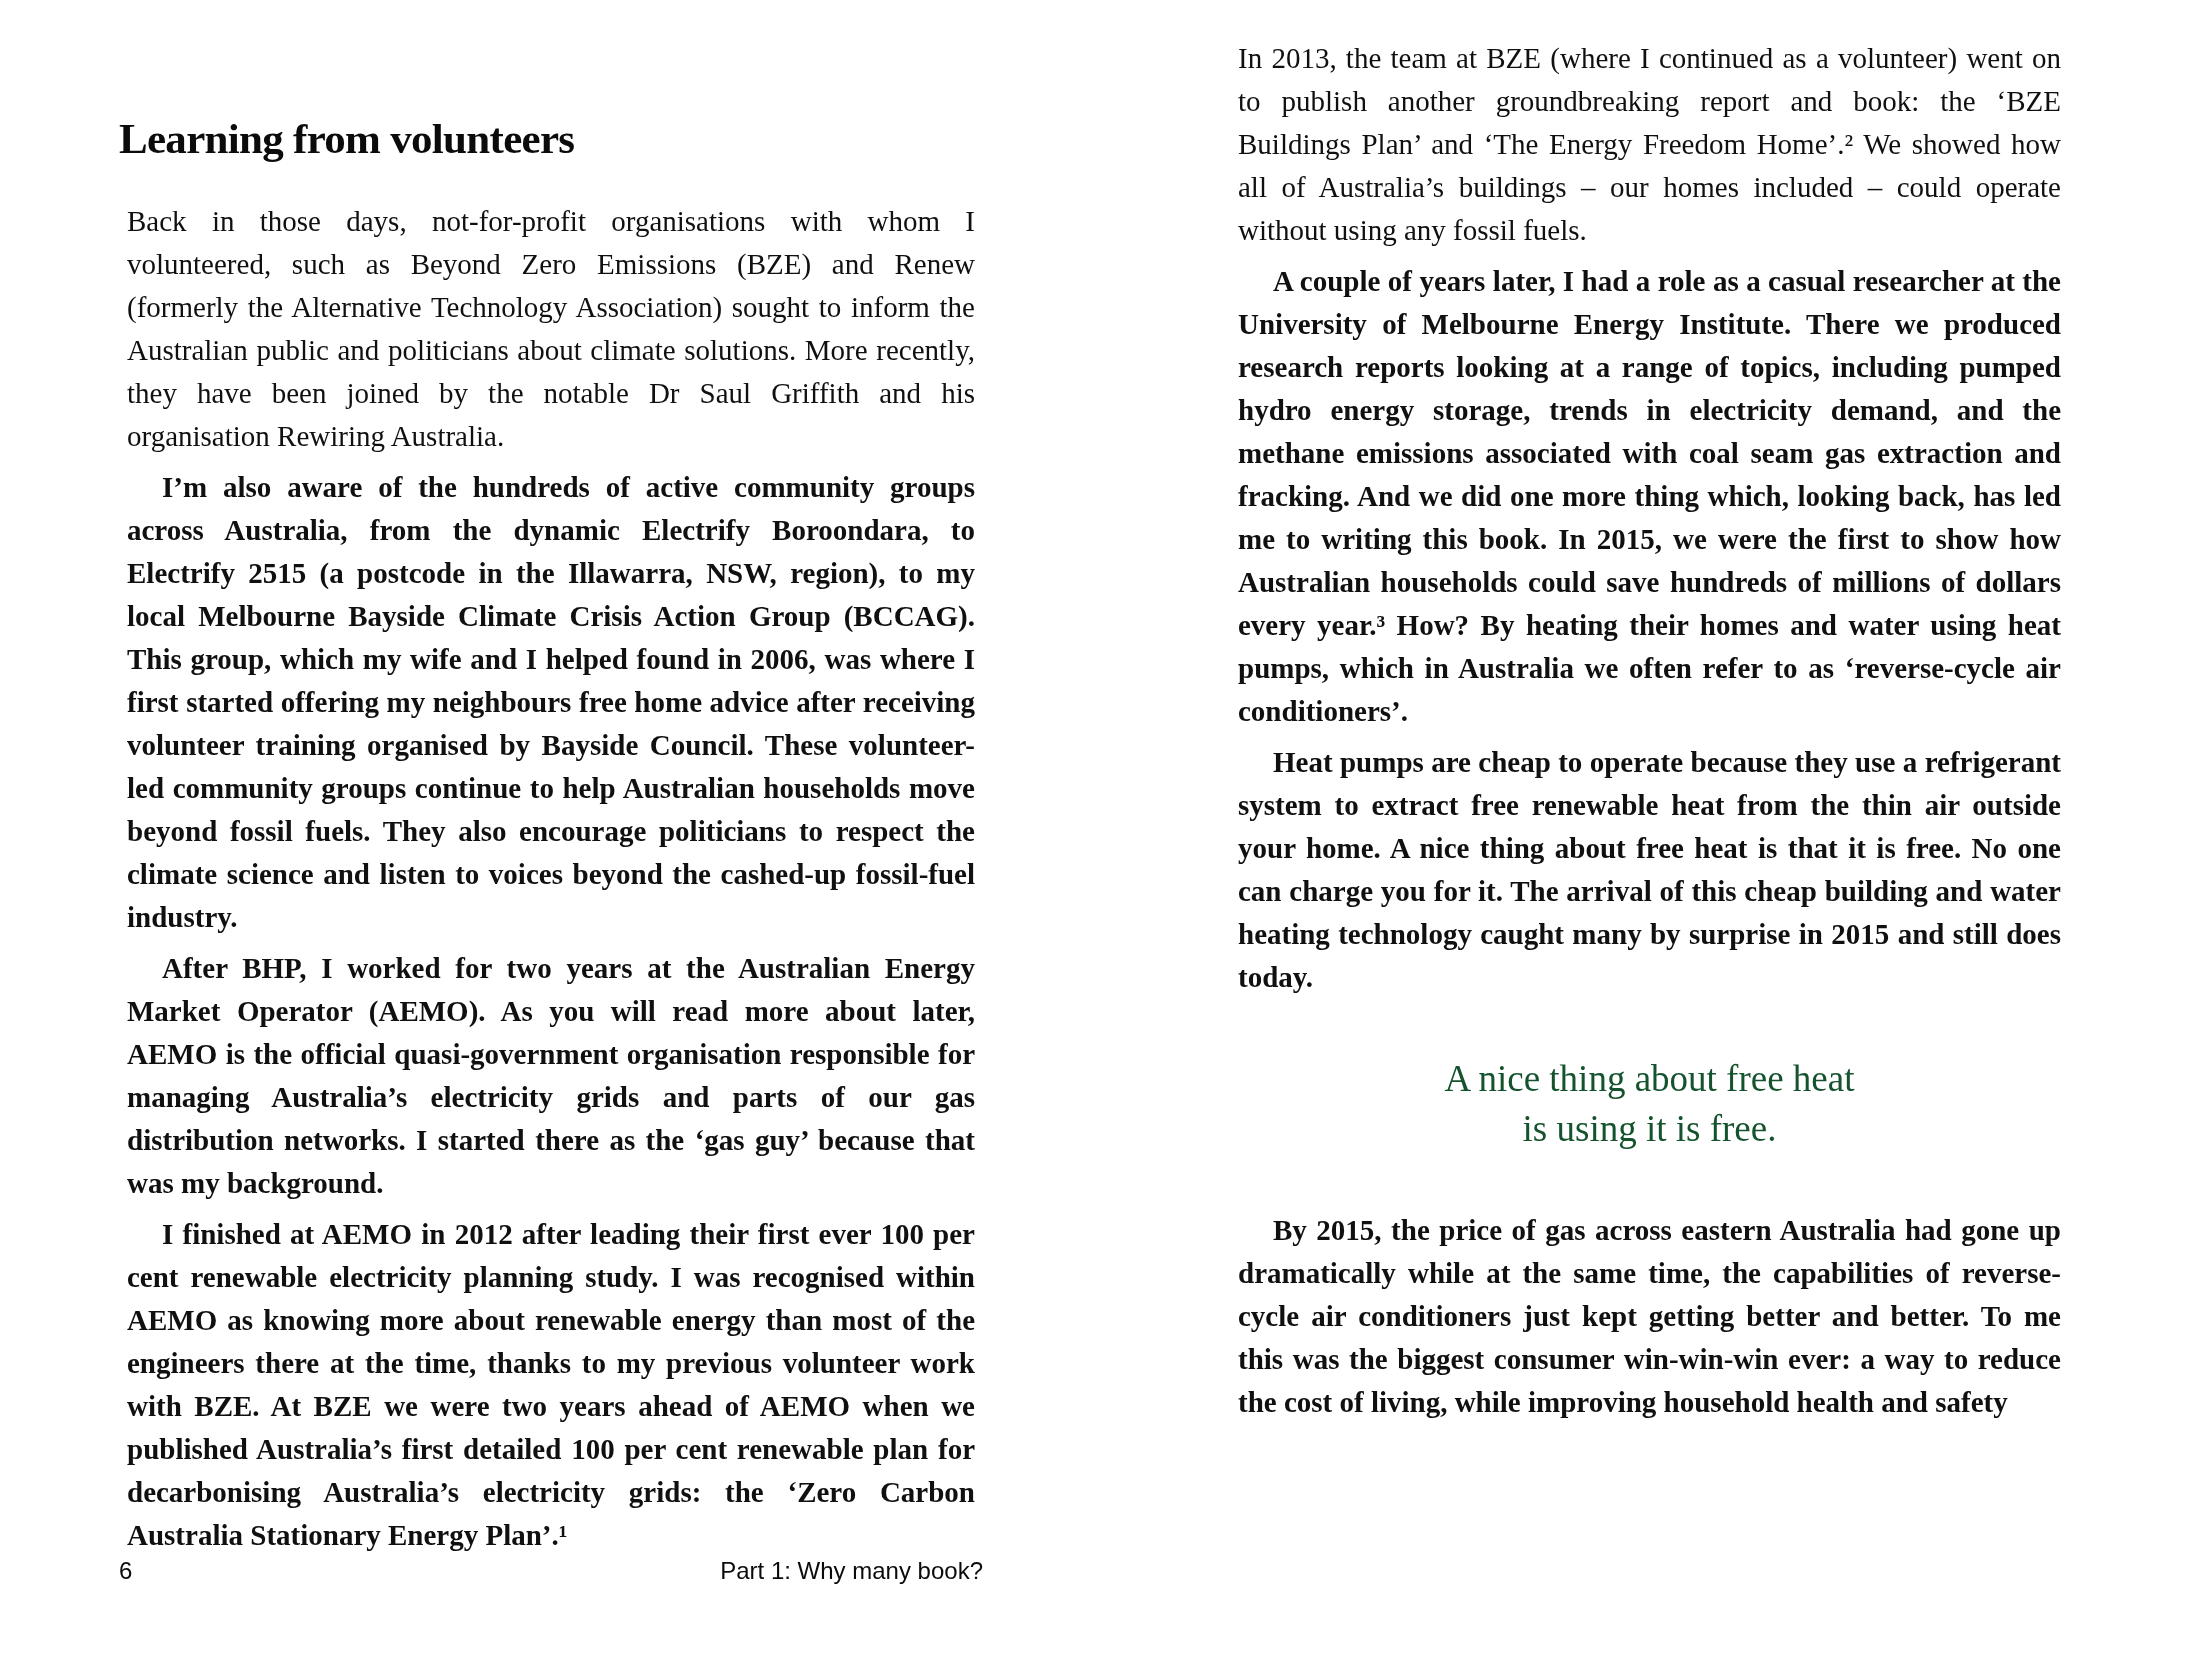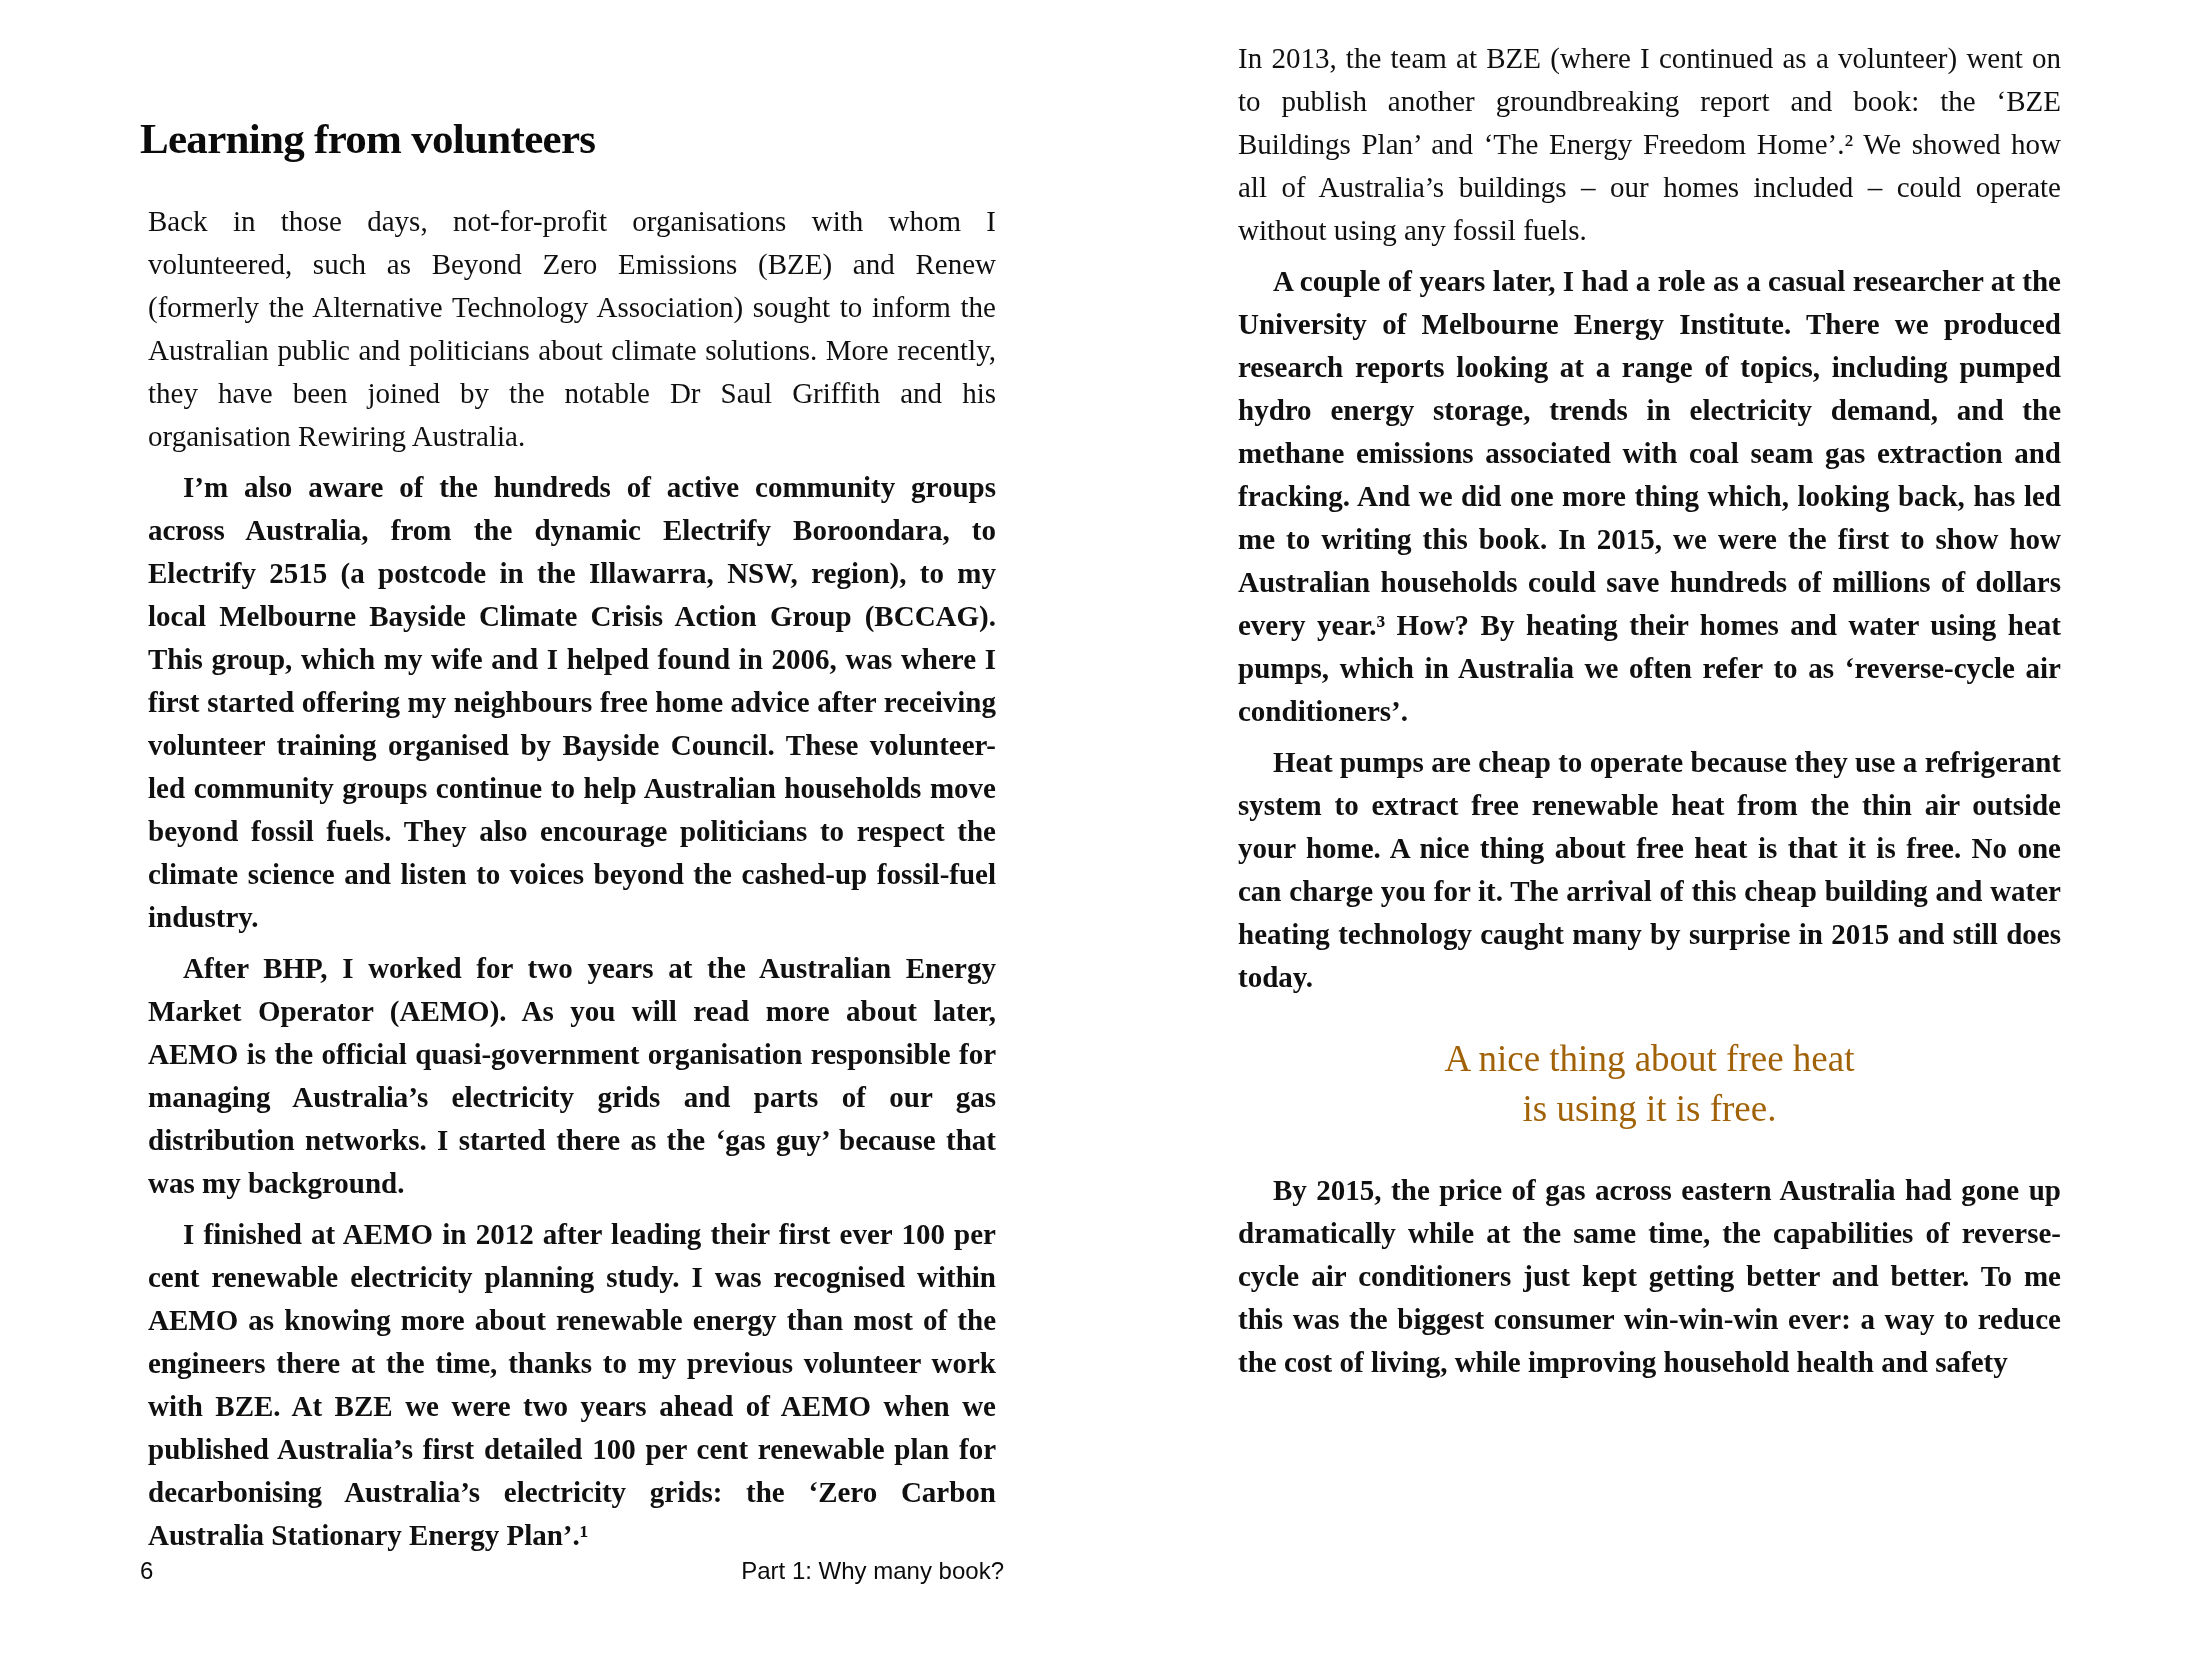--- a/index.html
+++ b/index.html
@@ -13,21 +13,21 @@
     height: 1662px;
     font-family: "Liberation Serif", serif;
     color: #101010;
     overflow: hidden;
   }
   .page {
     position: absolute;
     top: 0;
     height: 1662px;
   }
-  .page.left  { left: 140px;  width: 864px; }
+  .page.left  { left: 119px;  width: 864px; }
   .page.right { left: 1230px; width: 839px; }
 
   h1.chapter-heading {
     margin: 0;
     padding-top: 114px;
     font-size: 43px;
     line-height: 49px;
     font-weight: 700;
     letter-spacing: -0.7px;
     white-space: nowrap;
@@ -41,26 +41,26 @@
     text-justify: inter-word;
   }
   .body-text p {
     margin: 8px;
   }
   .body-text p.indent {
     text-indent: 35px;
     font-weight: bold;
   }
   .pull-quote {
-    margin: 35px 0;
+    margin: 55px 0;
     font-size: 37px;
     line-height: 50px;
     text-align: center;
     text-indent: 0;
-    color: #a16207;
+    color: #14532d;
   }
   footer.page-footer {
     position: absolute;
     top: 1557px;
     left: 0;
     right: 0;
     display: flex;
     justify-content: space-between;
     align-items: baseline;
     font-family: "Liberation Sans", sans-serif;

